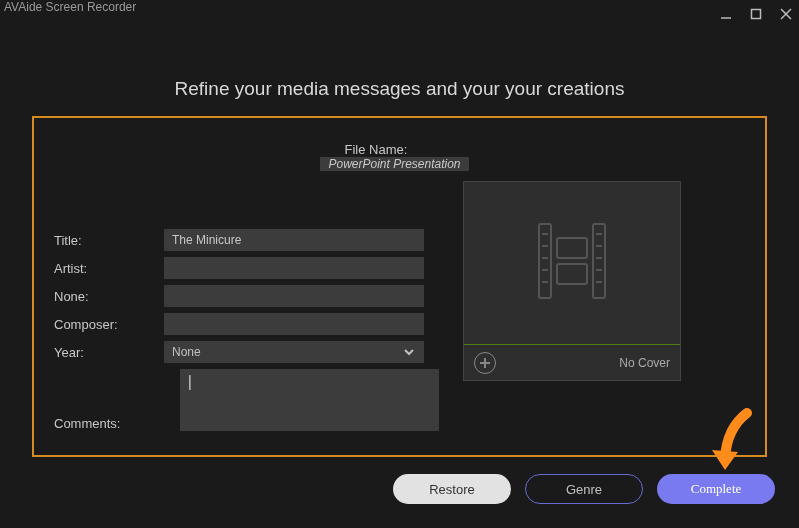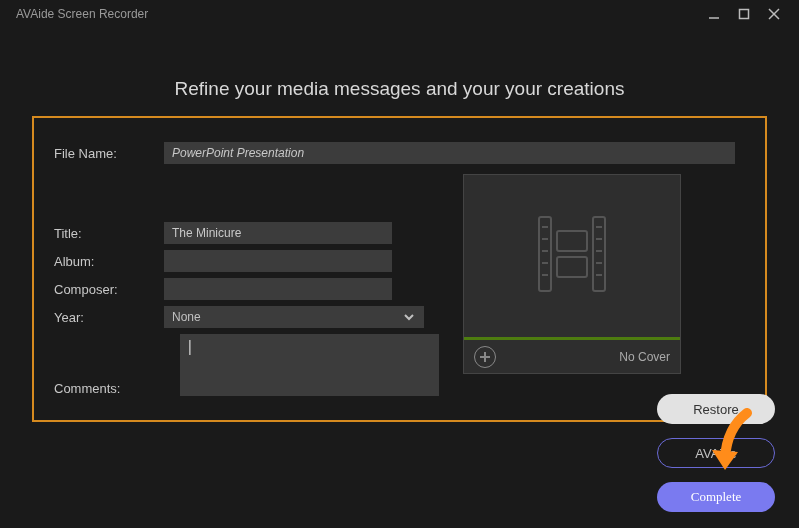--- a/index.html
+++ b/index.html
@@ -1,42 +1,42 @@
 <!DOCTYPE html>
 <html><head>
 <meta charset="utf-8">
 <style>
   * { box-sizing: border-box; margin: 0; padding: 0; }
   body { width: 799px; height: 528px; background: #1a1a1a; font-family: Arial, sans-serif; color: #c0c0c0; overflow: hidden; position: relative; }
-  .titlebar { height: 28px; display: flex; align-items: center; padding: 0 16px; font-size: 12px; color: #999; }
+  .titlebar { height: 28px; display: flex; padding: 0 4px; font-size: 12px; color: #999; }
   .titlebar-title { flex: 1; }
   .window-controls { display: flex; gap: 12px; align-items: center; }
   .win-ctrl { width: 18px; height: 18px; display: flex; align-items: center; justify-content: center; cursor: pointer; }
   .win-ctrl svg { stroke: #bbb; stroke-width: 1.5; fill: none; }
   .heading { text-align: center; margin-top: 50px; font-size: 19px; color: #d8d8d8; }
   .panel { border: 2px solid #d68a1f; margin: 16px 32px 0 32px; padding: 24px 20px 24px 20px; }
   .row { display: flex; align-items: center; margin-bottom: 6px; }
-  .row.filename { margin-bottom: 10px; }
+  .row.filename { margin-bottom: 10px; flex-direction: column; }
   .label { width: 110px; font-size: 13px; color: #c8c8c8; }
   .input-like { background: #3c3c3c; height: 22px; border: none; color: #c8c8c8; font-size: 12px; padding: 0 8px; display:flex; align-items:center; }
   .filename-input { flex: 1; margin-right: 10px; font-style: italic; }
-  .std-input { width: 228px; }
+  .std-input { width: 260px; }
   .select-wrap { width: 260px; background:#3c3c3c; height:22px; display:flex; align-items:center; padding:0 8px; justify-content:space-between; cursor:pointer; font-size:12px; }
   .select-wrap svg { stroke:#c0c0c0; stroke-width:2; fill:none; }
   .form-rows { width: 385px; margin-top: 48px; }
   .comments-row { display:flex; align-items:flex-end;gap:16px; }
   .comments-area { width:260px; height:62px; background:#3c3c3c; border:none; color:#c8c8c8; font-size:16px; padding:4px 8px; font-family:Arial,sans-serif; resize:none; }
   .cover-panel { width: 218px; height: 200px; background:#2e2e2e; border:1px solid #444; position:relative; display:flex; flex-direction:column; }
   .cover-preview { flex:1; display:flex; align-items:center; justify-content:center; }
   .film-icon svg { stroke:#555; stroke-width:2; fill:none; }
-  .cover-footer { height:36px; border-top:3px solid #4d7c0f; display:flex; align-items:center; padding:0 10px; justify-content:space-between; font-size:12px; color:#aaa; }
+  .cover-footer { height:36px; border-top:1px solid #4d7c0f; display:flex; align-items:center; padding:0 10px; justify-content:space-between; font-size:12px; color:#aaa; }
   .add-cover { width:22px; height:22px; border:1.5px solid #888; border-radius:50%; display:flex; align-items:center; justify-content:center; cursor:pointer; }
   .add-cover svg { stroke:#888; stroke-width:2; }
   .main-flex { display:flex; gap:24px; }
-  .buttons { position:absolute; bottom:16px; right:24px; display:flex; gap:14px;flex-direction:column; }
+  .buttons { position:absolute; bottom:24px; right:24px; display:flex; gap:14px; }
   .btn { width:118px; height:30px; border-radius:15px; font-size:13px; display:flex; align-items:center; justify-content:center; cursor:pointer; }
   .btn-restore { background:#e2e2e2; color:#333; }
   .btn-ignore { background:transparent; border:1px solid #6a6ad6; color:#c0c0c0; }
   .btn-complete { background:#7a7af0; color:#fff;font-family:Liberation Serif, serif; }
   .arrow-annot { position:absolute; right:32px; bottom:50px; pointer-events:none; }
 </style>
 </head>
 <body>
 
 <div class="titlebar">
@@ -69,21 +69,25 @@
     <div class="input-like filename-input">PowerPoint Presentation</div>
   </div>
 
   <div class="main-flex">
     <div class="form-rows">
       <div class="row">
         <div class="label">Title:</div>
         <div class="input-like std-input">The Minicure</div>
       </div>
       <div class="row">
-        <div class="label">Album:</div>
+        <div class="label">Artist:</div>
+        <div class="input-like std-input"></div>
+      </div>
+      <div class="row">
+        <div class="label">None:</div>
         <div class="input-like std-input"></div>
       </div>
       <div class="row">
         <div class="label">Composer:</div>
         <div class="input-like std-input"></div>
       </div>
       <div class="row">
         <div class="label">Year:</div>
         <div class="select-wrap">
           <span>None</span>
@@ -127,20 +131,20 @@
             </svg>
         </div>
         <span>No Cover</span>
       </div>
     </div>
   </div>
 </div>
 
 <div class="buttons">
   <div class="btn btn-restore">Restore</div>
-  <div class="btn btn-ignore">AVAide</div>
+  <div class="btn btn-ignore">Genre</div>
   <div class="btn btn-complete">Complete</div>
 </div>
 
 <svg class="arrow-annot" width="60" height="70" viewBox="0 0 60 70">
   <path d="M 40 5 Q 20 20 18 50" stroke="#ff8c1a" stroke-width="10" fill="none" stroke-linecap="round"></path>
   <polygon points="18,62 5,42 31,44" fill="#ff8c1a"></polygon>
 </svg>
 
 </body></html>

